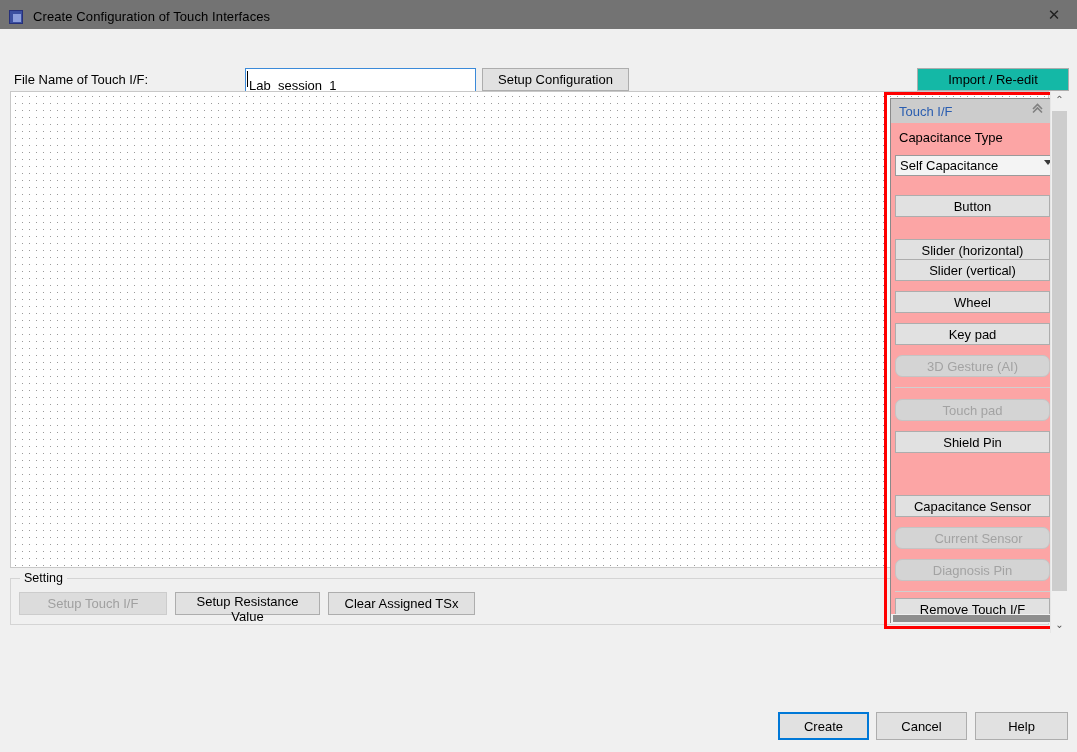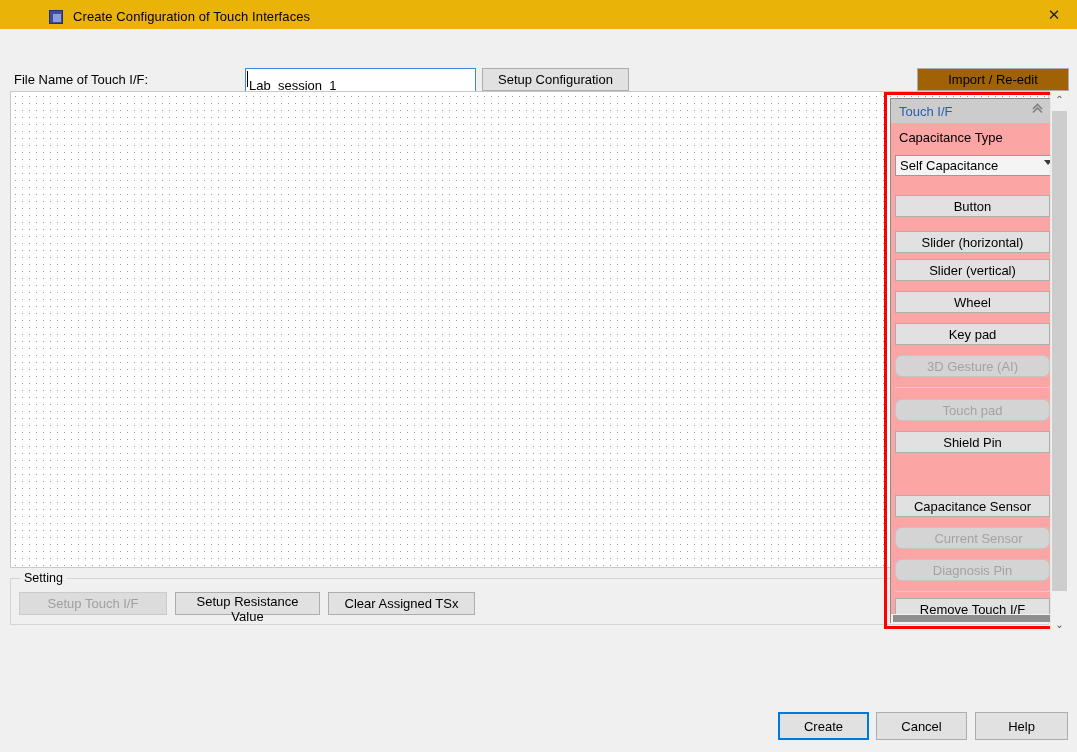--- a/index.html
+++ b/index.html
@@ -9,22 +9,22 @@
     overflow: hidden;
     background: #f0f0f0;
     font-family: "Liberation Sans", sans-serif;
     font-size: 12.5px;
     color: #000;
   }
 
   
   #titlebar {
     position: absolute; left: 0; top: 0; width: 1077px; height: 33px;
-    background: #eab308;
-    display: flex; align-items: center; padding-left: 40px;
+    background: #737373;
+    display: flex; align-items: center;
   }
   #app-icon {
     width: 16px; height: 16px; margin-left: 8px; margin-right: 9px;
     flex: 0 0 auto; position: relative;
   }
   #app-icon .chip {
     position: absolute; left: 1px; top: 1px; width: 14px; height: 14px;
     background: #3b4fa0; border: 1px solid #26307a;
   }
   #app-icon .chip:after {
@@ -57,21 +57,21 @@
     background: #000;
   }
   #btn-setup-config {
     position: absolute; left: 482px; top: 39px; width: 147px; height: 23px;
     background: #e1e1e1; border: 1px solid #adadad;
     font-family: "Liberation Sans", sans-serif; font-size: 13px;
     color: #000; cursor: default;
   }
   #btn-import {
     position: absolute; left: 917px; top: 39px; width: 152px; height: 23px;
-    background: #a16207; border: 1px solid #adadad;
+    background: #14b8a6; border: 1px solid #adadad;
     font-family: "Liberation Sans", sans-serif; font-size: 13px;
     color: #000; cursor: default;
   }
   #lbl-description {
     position: absolute; left: 14px; top: 71px; font-size: 13px;
   }
   #input-description {
     position: absolute; left: 95px; top: 66px; width: 786px; height: 21px;
     background: #ffffff; border: 1px solid #a0a0a0;
     font-family: "Liberation Sans", sans-serif; font-size: 13px;
@@ -253,21 +253,21 @@
   </div>
 
   <span id="lbl-cap-type">Capacitance Type</span>
 
   <div id="combo-wrap">
     <span id="combo-value">Self Capacitance</span>
     <span id="combo-arrow"></span>
   </div>
 
   <button class="tif-btn" style="top:96px;">Button</button>
-  <button class="tif-btn" style="top:132px;">Slider (horizontal)</button>
+  <button class="tif-btn" style="top:140px;">Slider (horizontal)</button>
   <button class="tif-btn" style="top:160px;">Slider (vertical)</button>
   <button class="tif-btn" style="top:192px;">Wheel</button>
   <button class="tif-btn" style="top:224px;">Key pad</button>
   <button class="tif-btn disabled" style="top:256px;" disabled="">3D Gesture (AI)</button>
 
   <div class="tif-sep" style="top:288px;"></div>
 
   <button class="tif-btn disabled" style="top:300px;" disabled="">Touch pad</button>
   <button class="tif-btn" style="top:332px;">Shield Pin</button>
   <button class="tif-btn" style="top:396px;">Capacitance Sensor</button>

